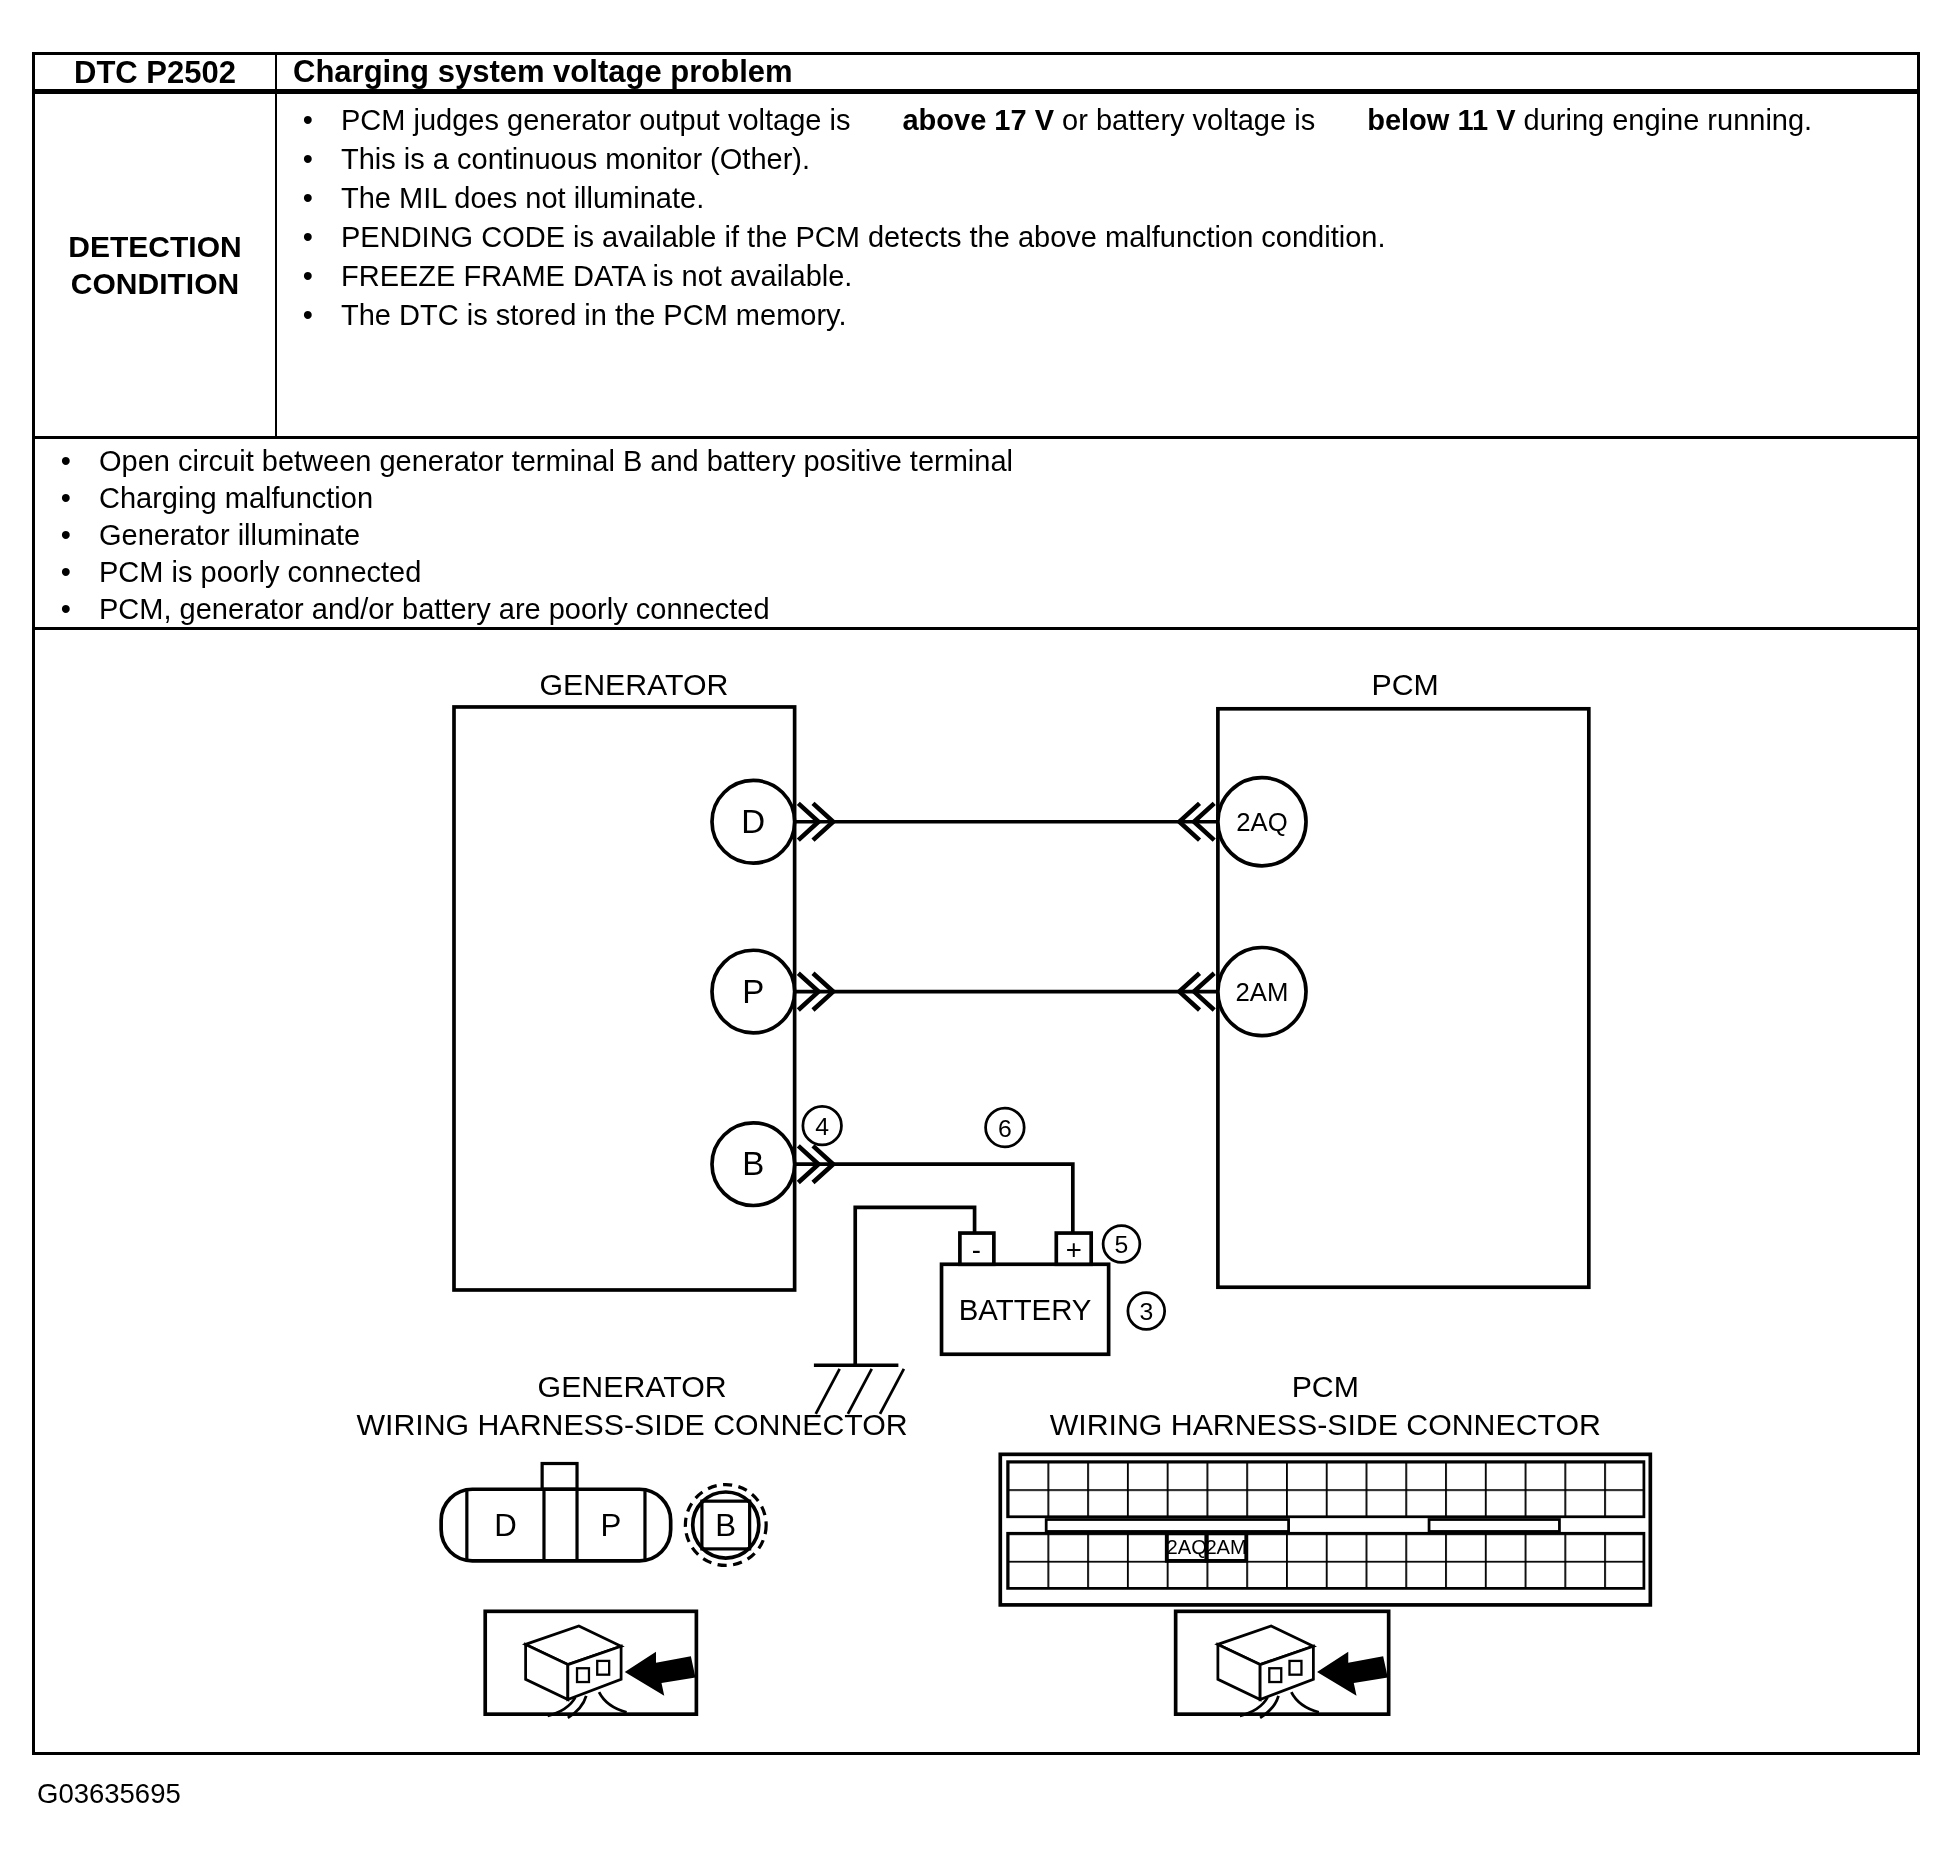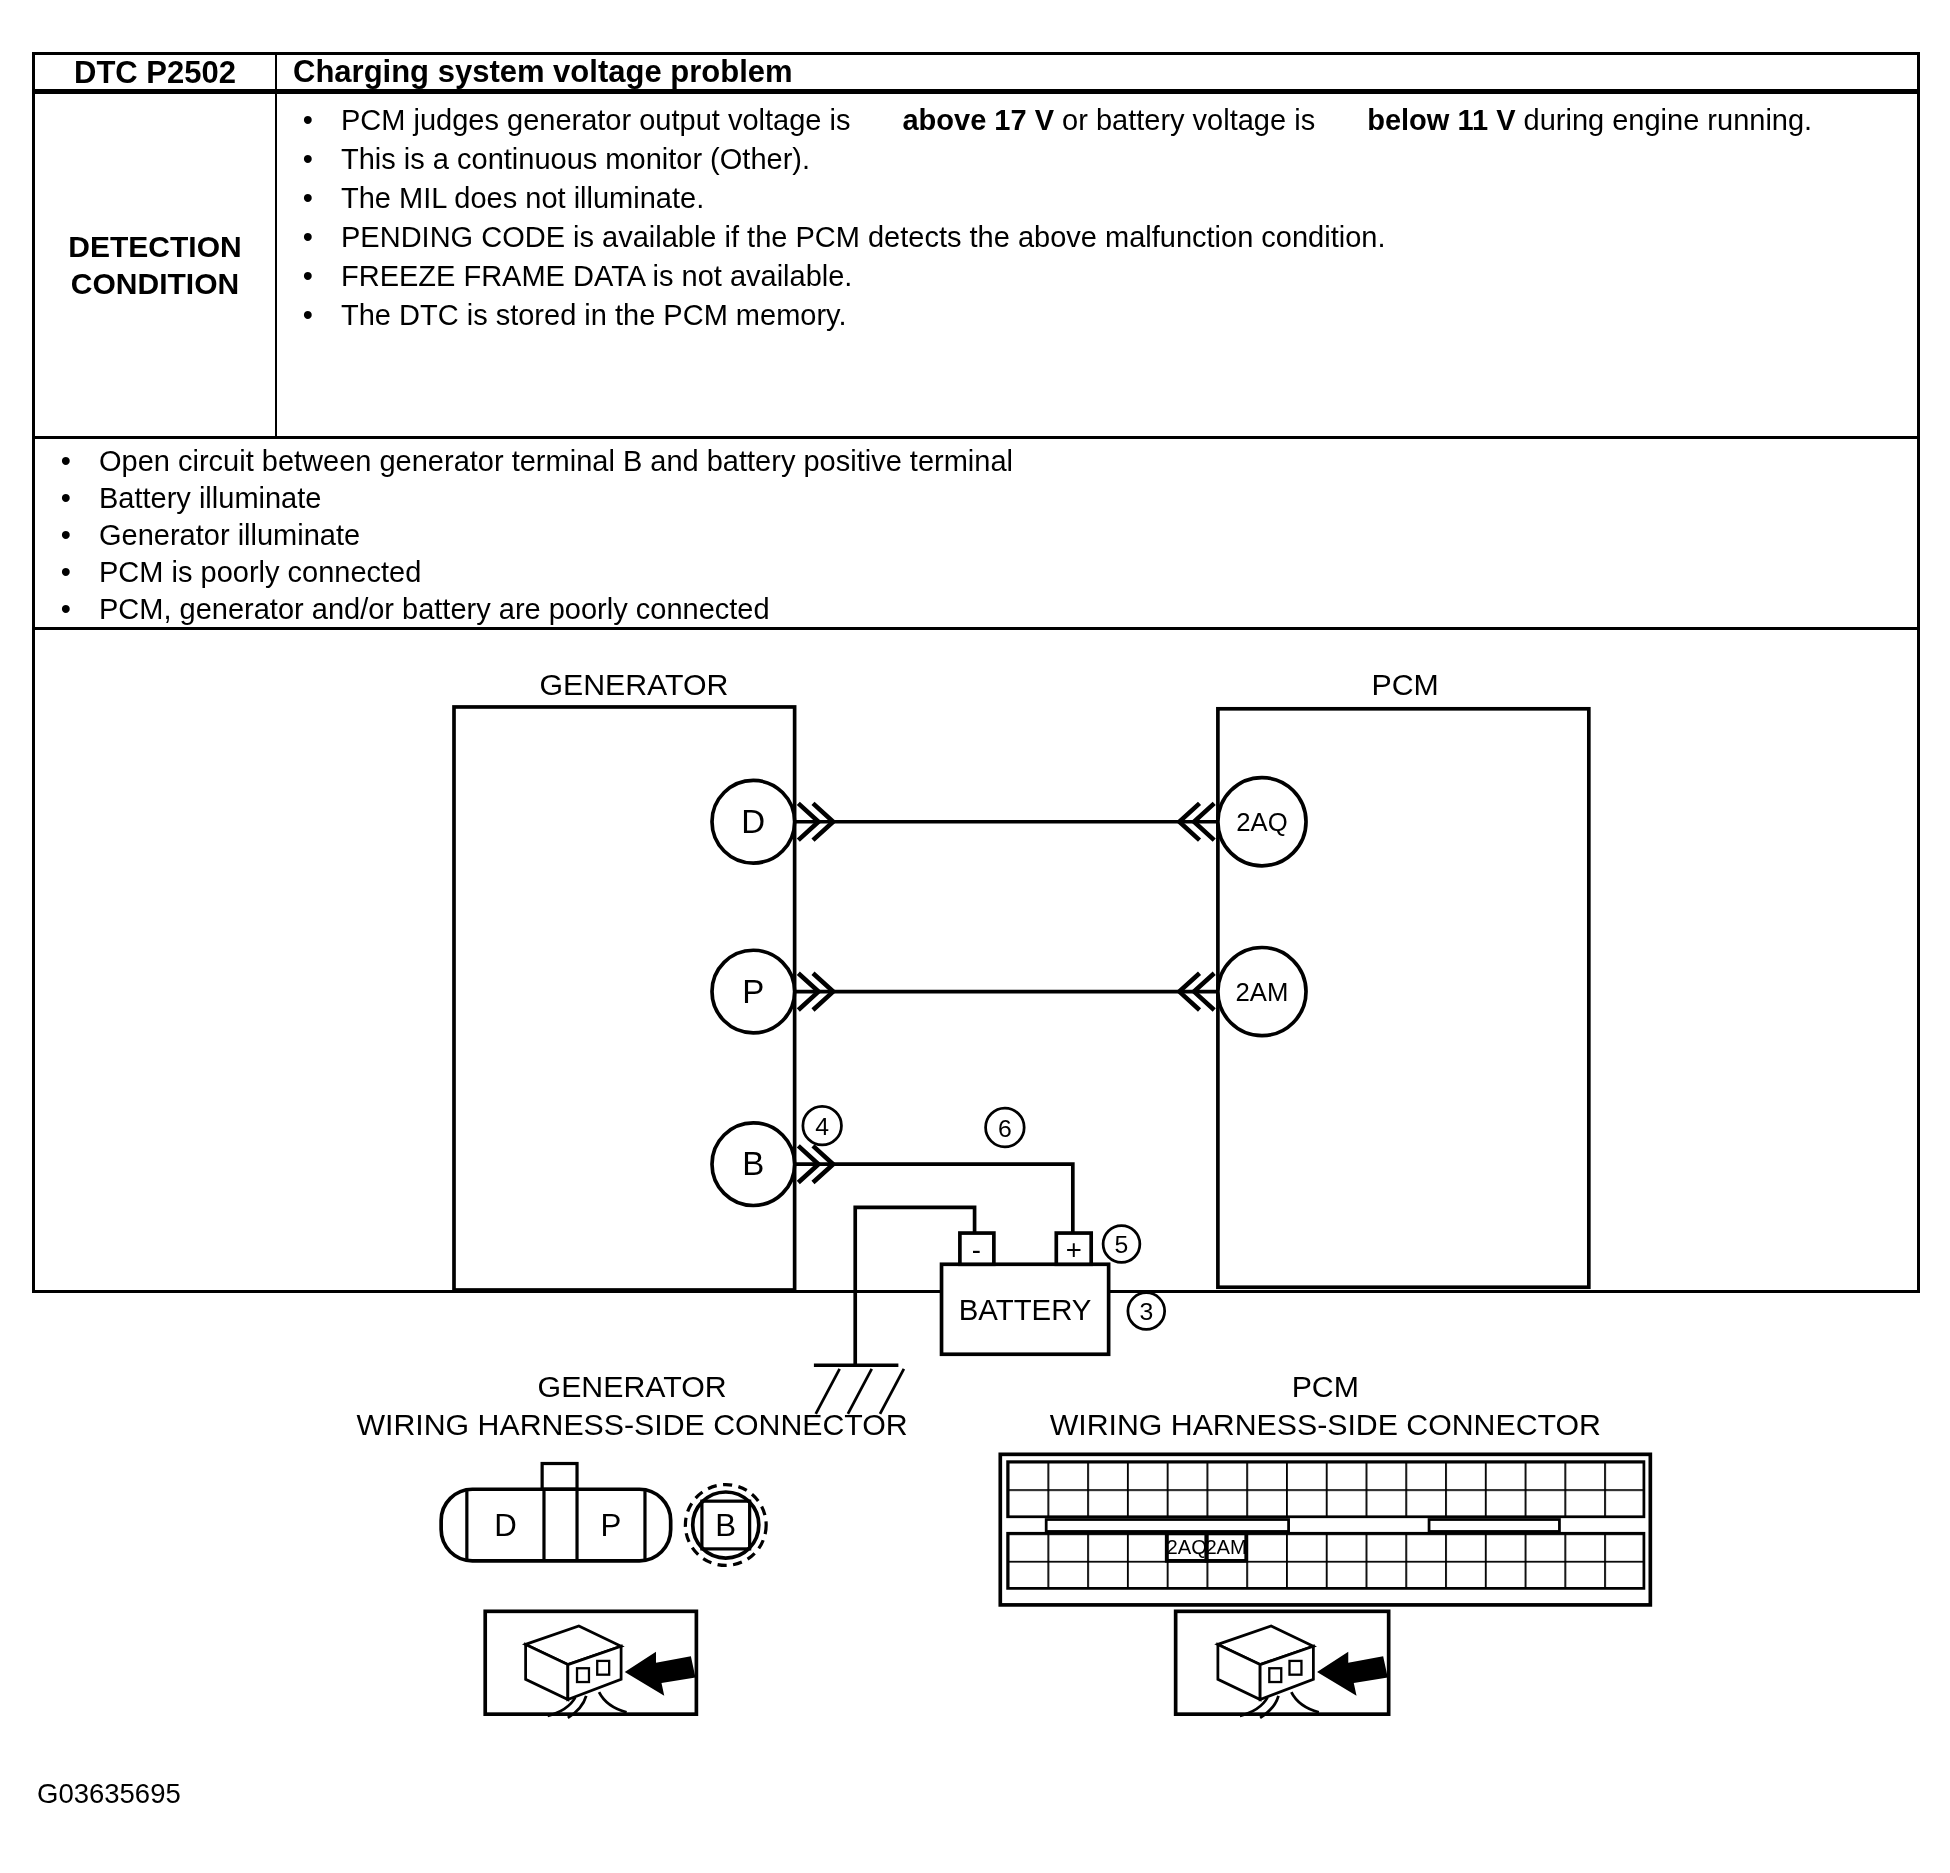--- a/index.html
+++ b/index.html
@@ -1,18 +1,18 @@
 <!DOCTYPE html>
 <html style="font-size:14.7px"><head>
 <meta charset="utf-8">
 <style>
   html,body{margin:0;padding:0;background:#e8e8e8;}
   .page{position:relative;width:1951px;height:1873px;background:#ffffff;
         font-family:"Liberation Sans",sans-serif;color:#000;overflow:hidden;}
-  .dtc-table{position:absolute;left:32px;top:52px;width:1888px;height:1241px;
+  .dtc-table{position:absolute;left:32px;top:52px;width:1888px;height:1703px;
              border:3.7px solid #000;box-sizing:border-box;display:flex;flex-direction:column;}
   .row{display:flex;border-bottom:3.7px solid #000;box-sizing:border-box;}
   .header-row{height:39px;border-bottom:5.5px solid #000;}
   .detection-row{height:345px;}
   .cause-row{height:191px;}
   .diagram-row{flex:1;border-bottom:none;}
   .label-cell{width:242px;flex:none;border-right:2.8px solid #000;box-sizing:border-box;
               display:flex;flex-direction:column;align-items:center;justify-content:center;
               font-weight:bold;font-size:30px;line-height:37px;text-align:center;}
   .header-row .label-cell{font-size:31px;}
@@ -86,21 +86,21 @@
     </div>
 
     <div class="row cause-row">
       <div class="content-cell">
         <div class="bullet">
           <span class="dot">•</span>
           <span class="bullet-text">Open circuit between generator terminal B and battery positive terminal</span>
         </div>
         <div class="bullet">
           <span class="dot">•</span>
-          <span class="bullet-text">Battery illuminate</span>
+          <span class="bullet-text">Charging malfunction</span>
         </div>
         <div class="bullet">
           <span class="dot">•</span>
           <span class="bullet-text">Generator illuminate</span>
         </div>
         <div class="bullet">
           <span class="dot">•</span>
           <span class="bullet-text">PCM is poorly connected</span>
         </div>
         <div class="bullet">

